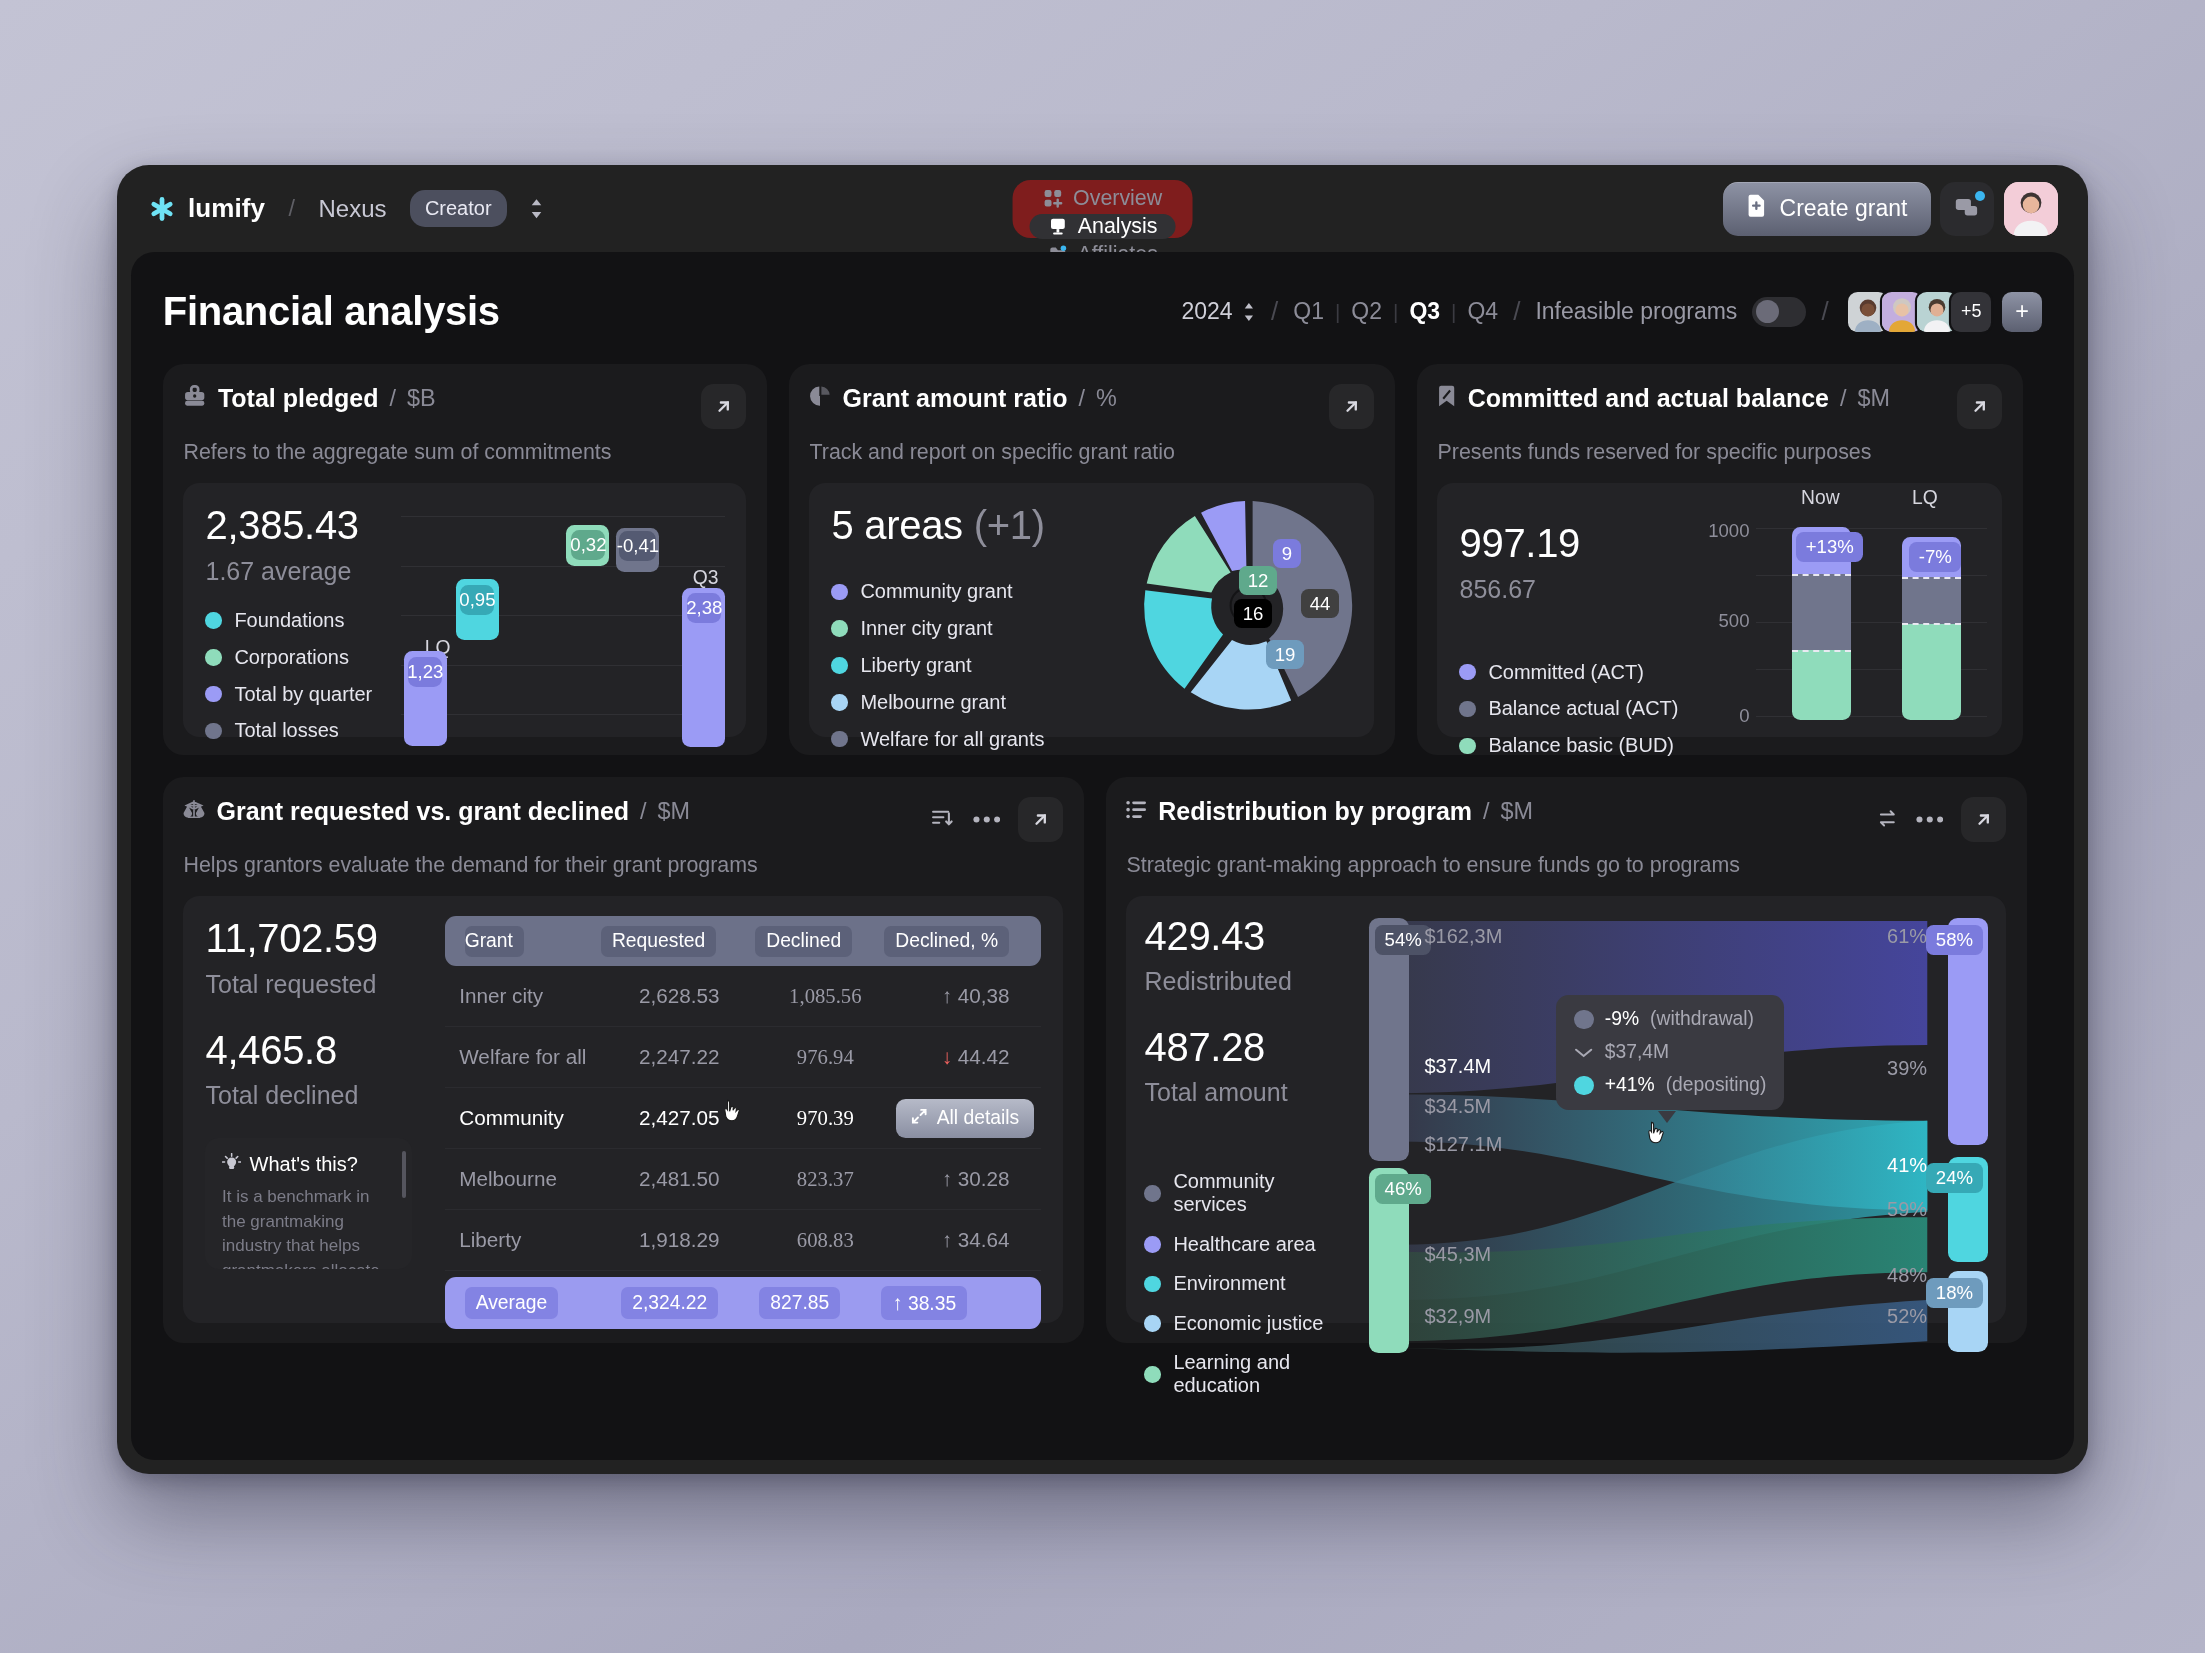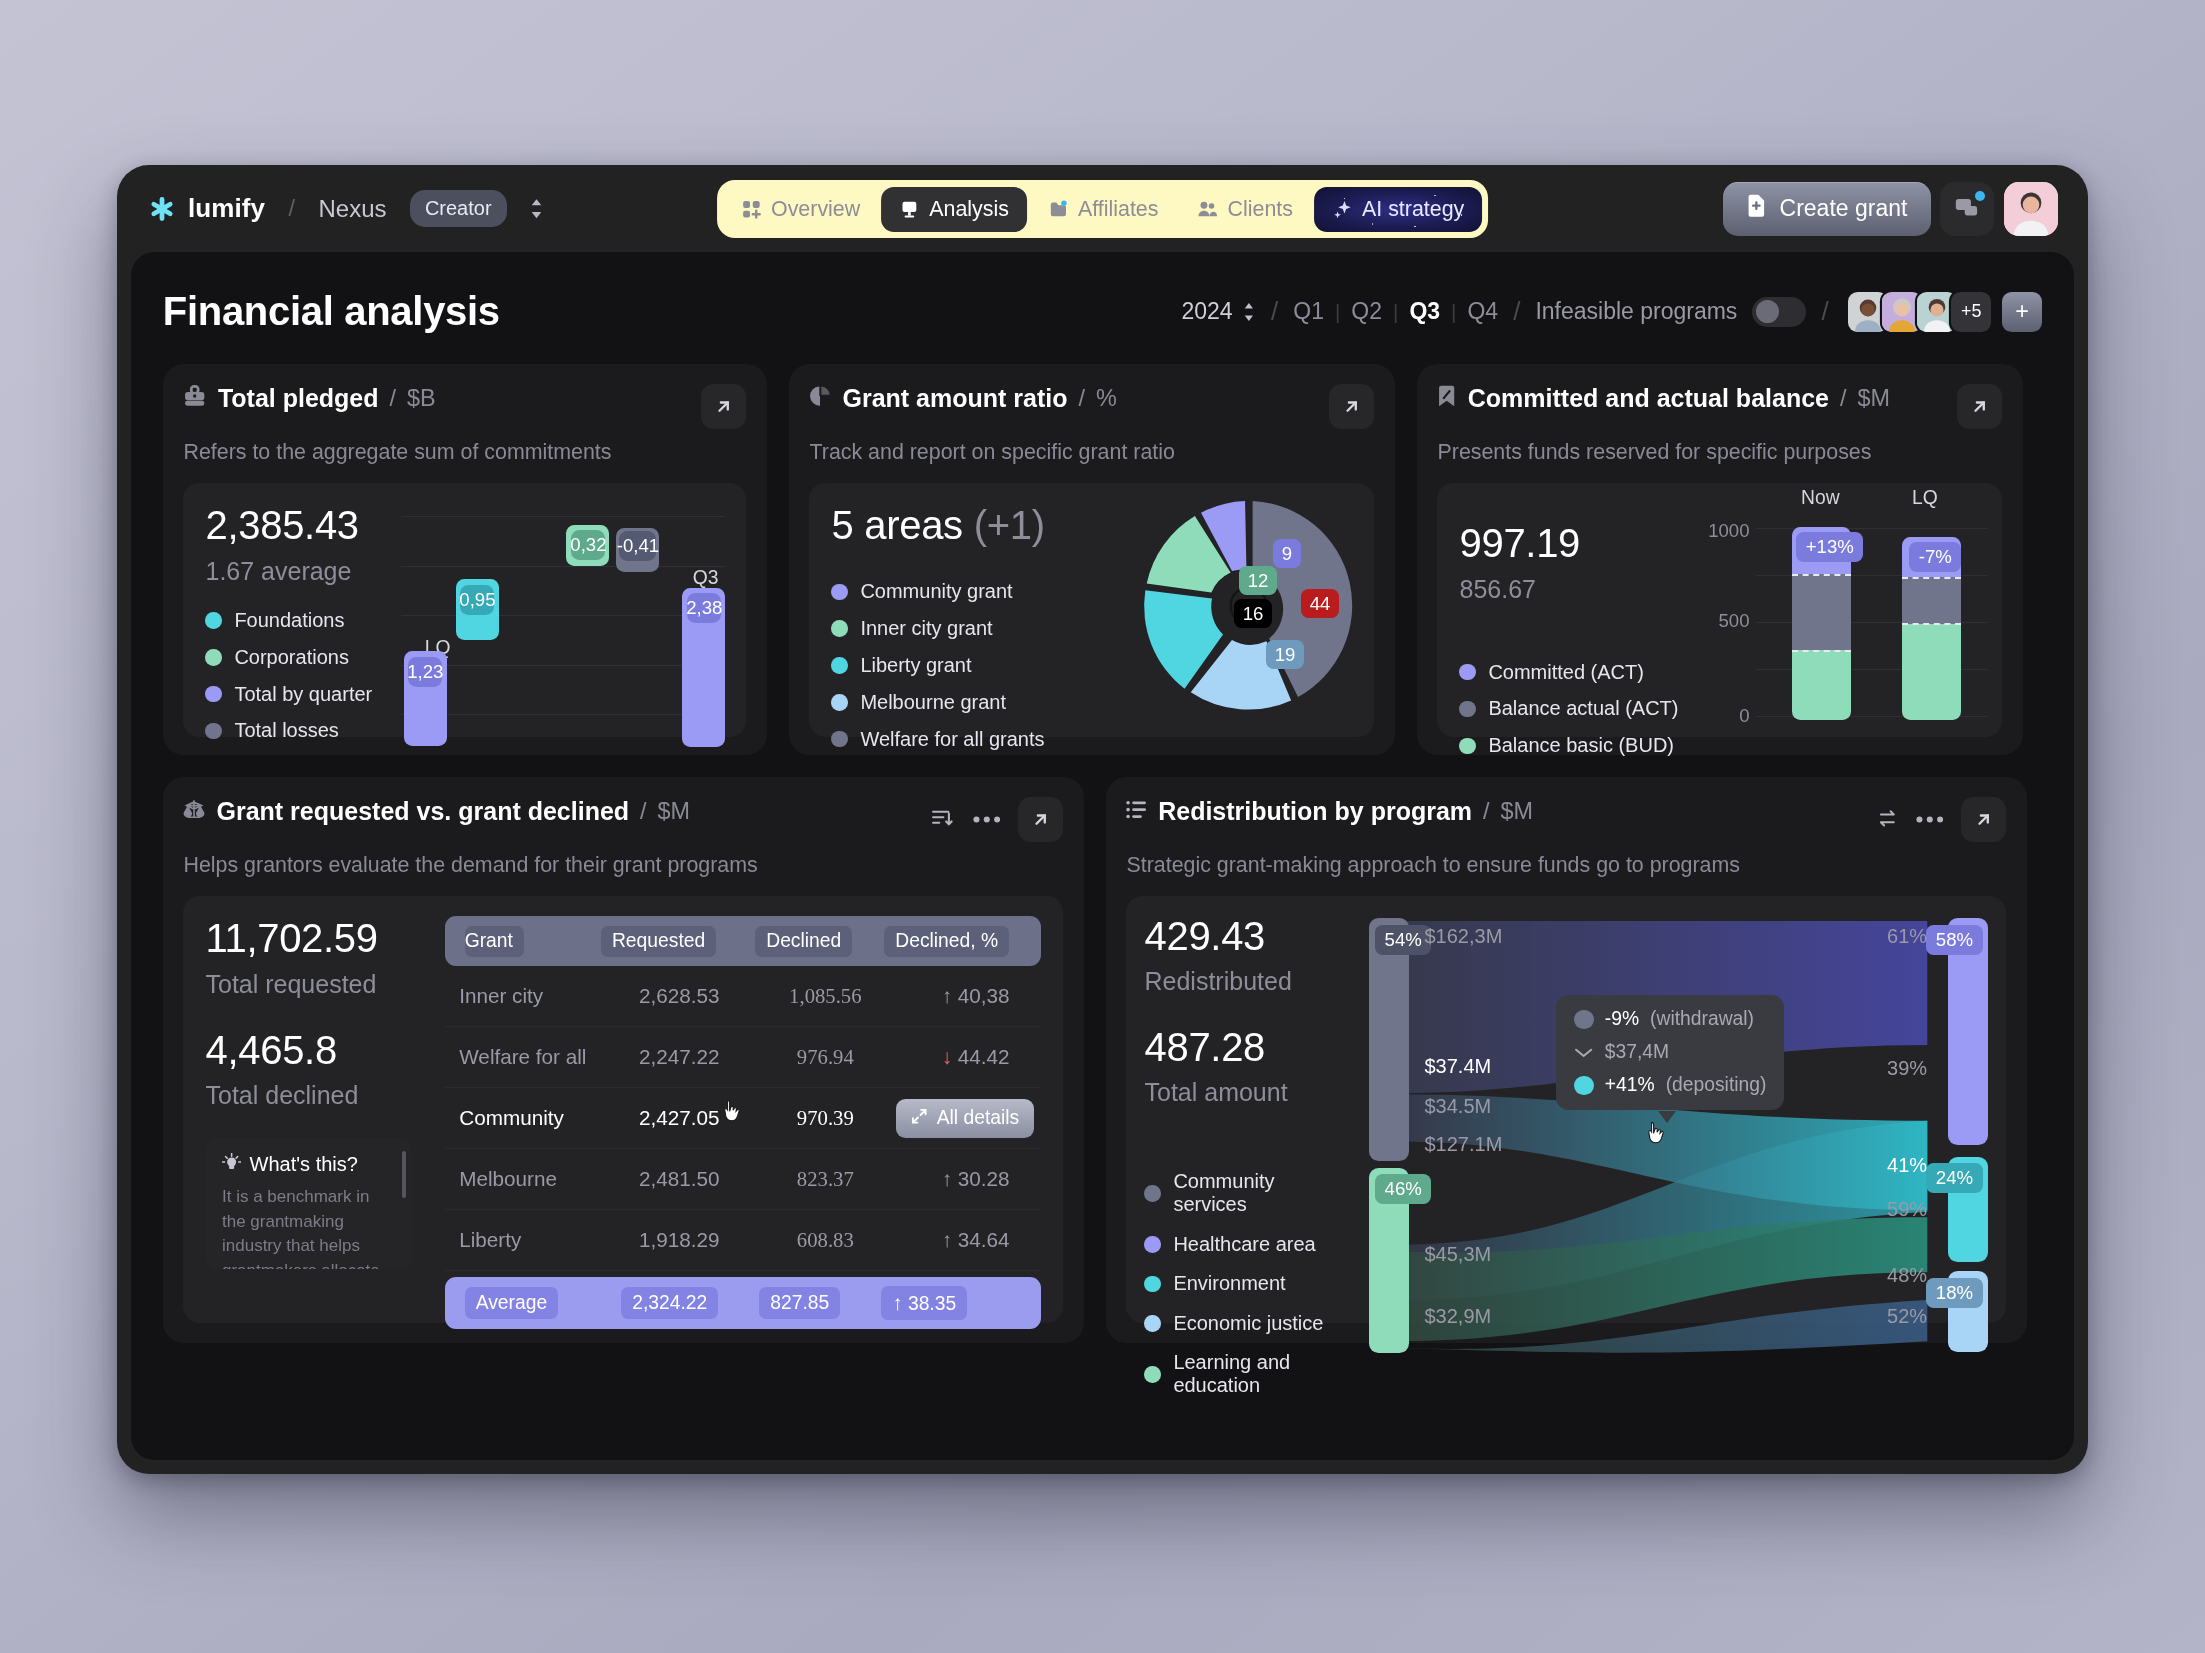--- a/index.html
+++ b/index.html
@@ -38,23 +38,24 @@
     background: #4c4f5e; color: #e8e8f2; font-size: 20px;
     padding: 6.9px 15px; border-radius: 15px; margin-left: 12.4px;
   }
   .stepper { margin-left: 11px; display:flex; flex-direction:column; gap:3.4px; align-items:center; }
   .stepper svg { display:block; }
 
   
   #nav {
     position: absolute; left: 50%; transform: translateX(-50%);
     top: 15px;
-    background: #fef9c3; border-radius: 18px;
+    background: #7f1d1d; border-radius: 18px;
     display: flex; align-items: center; padding: 6.2px; gap: 2.8px;
     height: 58px;
+    flex-direction: column;
   }
   .nav-item {
     display: flex; align-items: center; gap: 9.6px;
     padding: 0 18px; height: 45px; border-radius: 13px;
     color: #8d8d98; font-size: 21.4px; white-space: nowrap;
   }
   .nav-item.active { background: #313134; color: #fff; }
   .nav-item.ai {
     color: #e9e9ff;
     background: radial-gradient(ellipse at 50% 50%, #2e2e8a 0%, #1c1c52 55%, #111133 100%);
@@ -500,21 +501,21 @@
 
                 <path d="M-69 -135 A152 152 0 0 1 -5 -152 L-3 -52 A56 56 0 0 0 -24 -50 Z" fill="#9b9bf5"></path>
                 <circle r="26" fill="#232326"></circle>
                 <circle r="26" fill="none" stroke="#141416" stroke-width="3"></circle>
               </g>
             </svg>
             <div class="pie-chip" style="background:#7b7bdd;left:138px;top:47px">9</div>
             <div class="pie-chip" style="background:#5fa98c;left:104px;top:74px">12</div>
             <div class="pie-chip" style="background:#000000;left:99px;top:107px">16</div>
             <div class="pie-chip" style="background:#6e9bbd;left:131px;top:148px">19</div>
-            <div class="pie-chip" style="background:#b91c1c;left:166px;top:97px">44</div>
+            <div class="pie-chip" style="background:#404040;left:166px;top:97px">44</div>
           </div>
         </div>
       </div>
 
       <div class="card" style="width:606px;height:391px">
         <div class="card-head">
           <div class="card-title">
             <span>
               <svg viewBox="0 0 28 32" width="19.3" height="22">
                   <path d="M3 4a3 3 0 013-3h16a3 3 0 013 3v27l-11-8-11 8z" fill="#8a8a96"></path>

